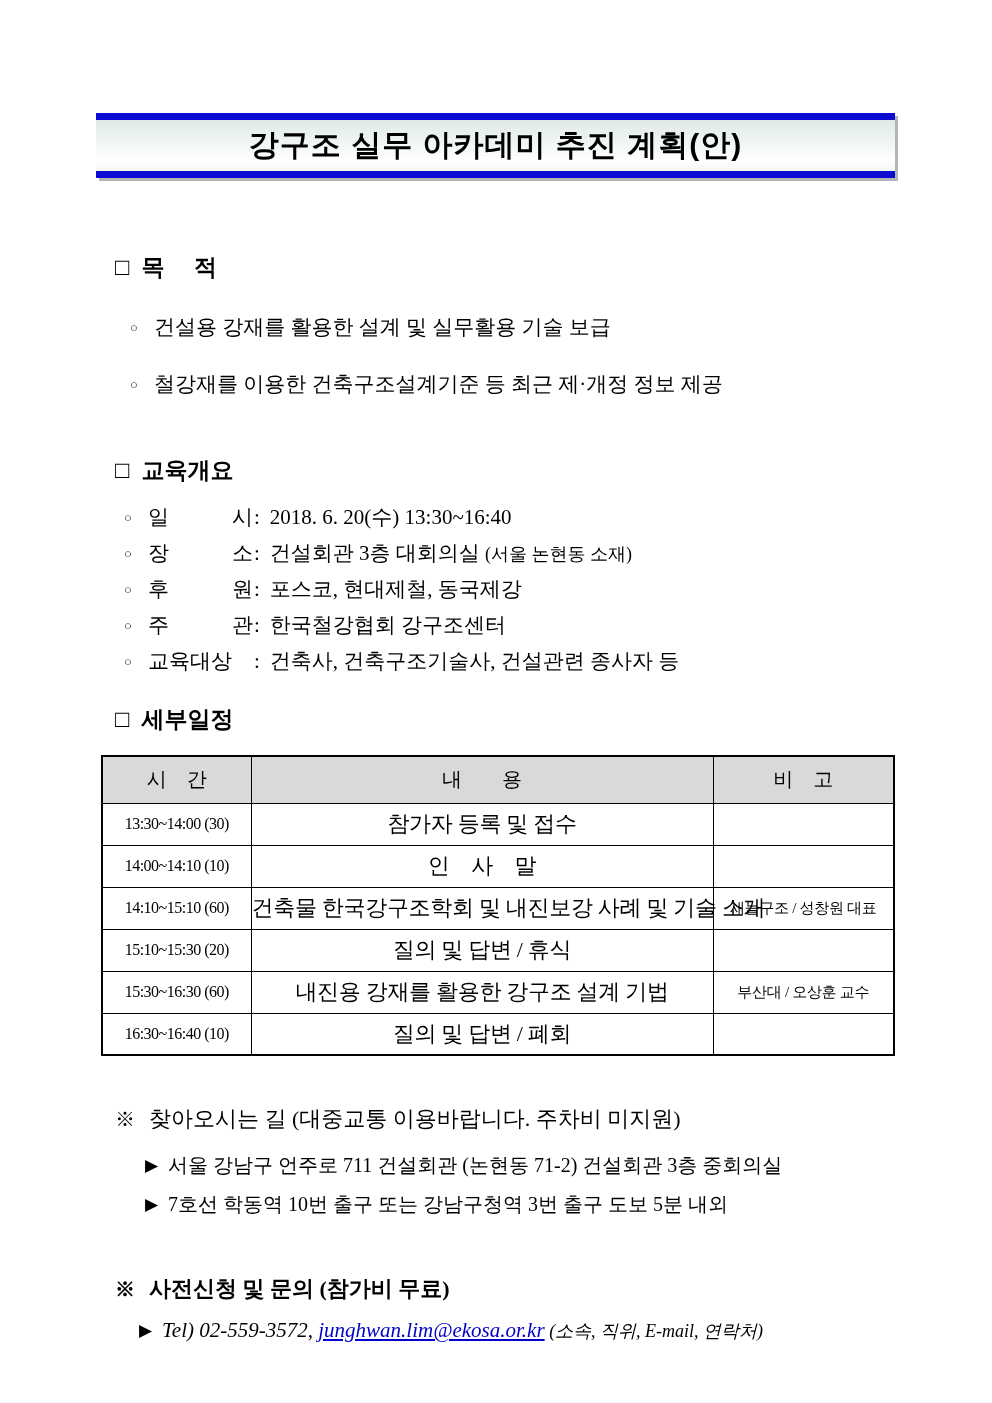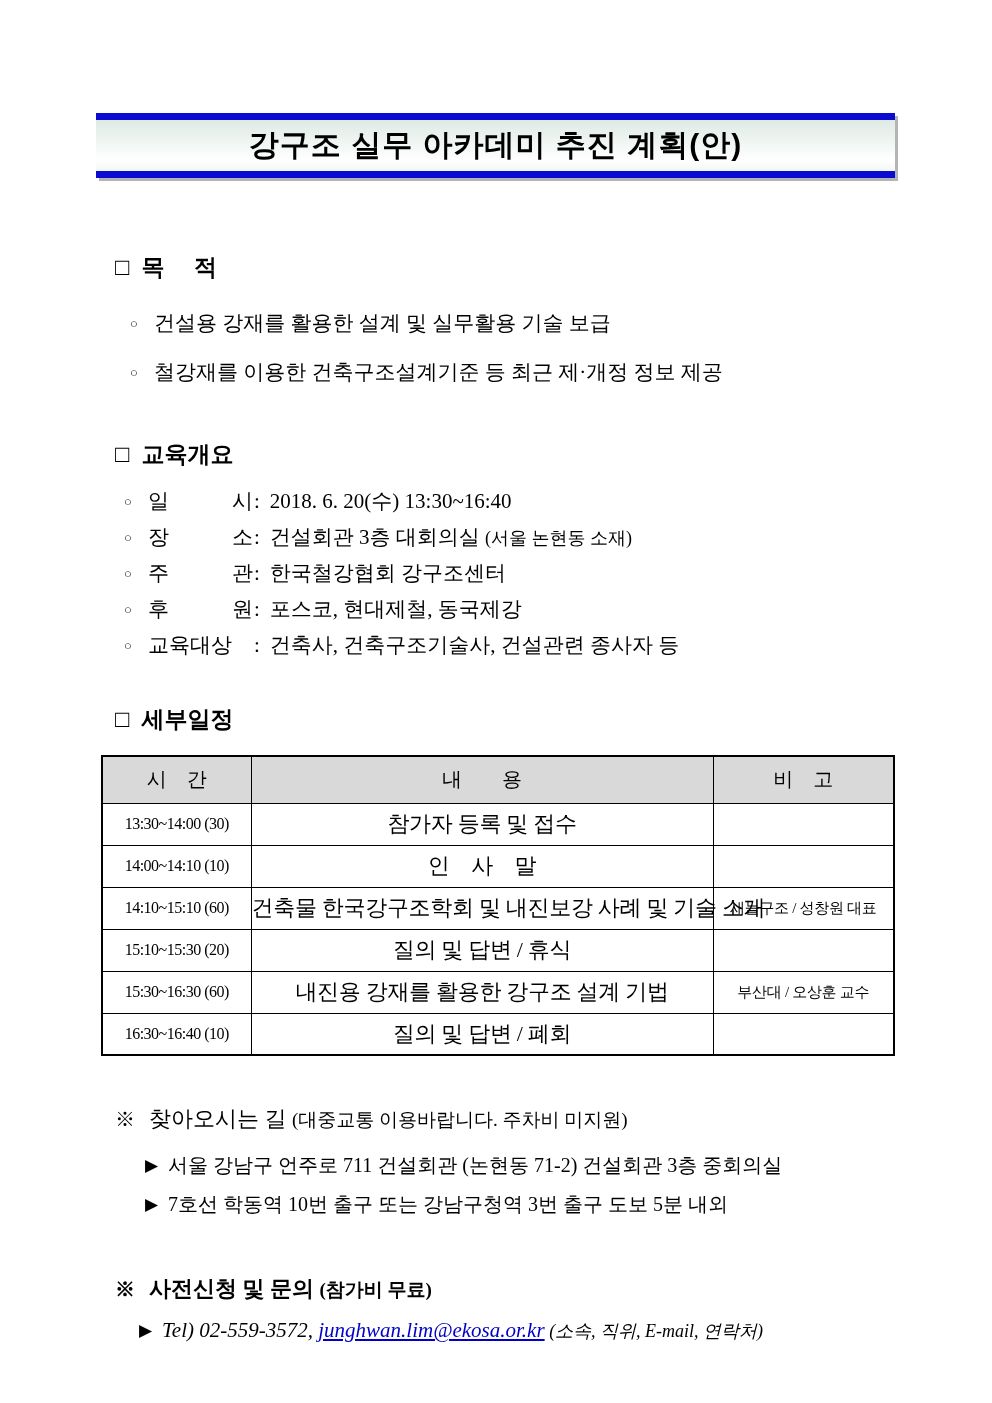--- a/index.html
+++ b/index.html
@@ -42,33 +42,33 @@
     margin-left: 19px;
     white-space: pre;
   }
   .sec-heading .sq {
     font-weight: normal;
     font-size: 24px;
     margin-right: 12px;
   }
   .purpose .sec-heading { margin-top: 74px; }
   .overview .sec-heading { margin-top: 42px; }
-  .schedule .sec-heading { margin-top: 40px; }
+  .schedule .sec-heading { margin-top: 24px; }
   
   ul { list-style: none; }
   .circ {
     display: inline-block;
     width: 24px;
     font-size: 13px;
     vertical-align: 2px;
   }
   .circle-list { margin: 16px 0 0 34px; }
   .circle-list li {
     font-size: 21px;
-    line-height: 48px;
+    line-height: 57px;
     white-space: pre;
   }
   
   .ov-list { margin: 14px 0 0 28px; }
   .ov-list li {
     font-size: 21px;
     line-height: 35px;
     white-space: pre;
   }
   .ov-label {
@@ -110,21 +110,21 @@
   td.td-note { font-size: 15px; letter-spacing: -0.3px; }
   
   .ref-heading {
     font-size: 22px;
     font-weight: normal;
     font-family: "Liberation Serif", "DejaVu Serif", serif;
     margin-left: 19px;
     white-space: pre;
   }
   .ref-heading .ref-mark { margin-right: 14px; font-size: 20px; }
-  .ref-heading .small-note { font-size: 19px; }
+  .ref-heading .small-note { font-size: 22px; }
   .directions .ref-heading { margin-top: 48px; }
   .contact .ref-heading { margin-top: 50px; font-weight: bold; }
   .arrow-list { margin: 12px 0 0 49px; }
   .arrow-list li {
     font-size: 20px;
     line-height: 39px;
     white-space: pre;
   }
   .arrow {
     display: inline-block;
@@ -166,23 +166,23 @@
 
   <section class="sec overview">
     <h2 class="sec-heading"><span class="sq">□</span><span>교육개요</span></h2>
     <ul class="ov-list">
 
         <li><span class="circ">○</span><span class="ov-label">일　　　시</span><span class="ov-colon">:</span><span class="ov-value">2018. 6. 20(수) 13:30~16:40</span> <span class="small-note"></span></li>
 
         <li><span class="circ">○</span><span class="ov-label">장　　　소</span><span class="ov-colon">:</span><span class="ov-value">건설회관 3층 대회의실</span> <span class="small-note">(서울 논현동 소재)</span></li>
 
 
+        <li><span class="circ">○</span><span class="ov-label">후　　　원</span><span class="ov-colon">:</span><span class="ov-value">포스코, 현대제철, 동국제강</span> <span class="small-note"></span></li>
+
         <li><span class="circ">○</span><span class="ov-label">주　　　관</span><span class="ov-colon">:</span><span class="ov-value">한국철강협회 강구조센터</span> <span class="small-note"></span></li>
-
-        <li><span class="circ">○</span><span class="ov-label">후　　　원</span><span class="ov-colon">:</span><span class="ov-value">포스코, 현대제철, 동국제강</span> <span class="small-note"></span></li>
 
         <li><span class="circ">○</span><span class="ov-label">교육대상</span><span class="ov-colon">:</span><span class="ov-value">건축사, 건축구조기술사, 건설관련 종사자 등</span> <span class="small-note"></span></li>
 
     </ul>
   </section>
 
   <section class="sec schedule">
     <h2 class="sec-heading"><span class="sq">□</span><span>세부일정</span></h2>
     <table class="schedule-table">
       <colgroup>

